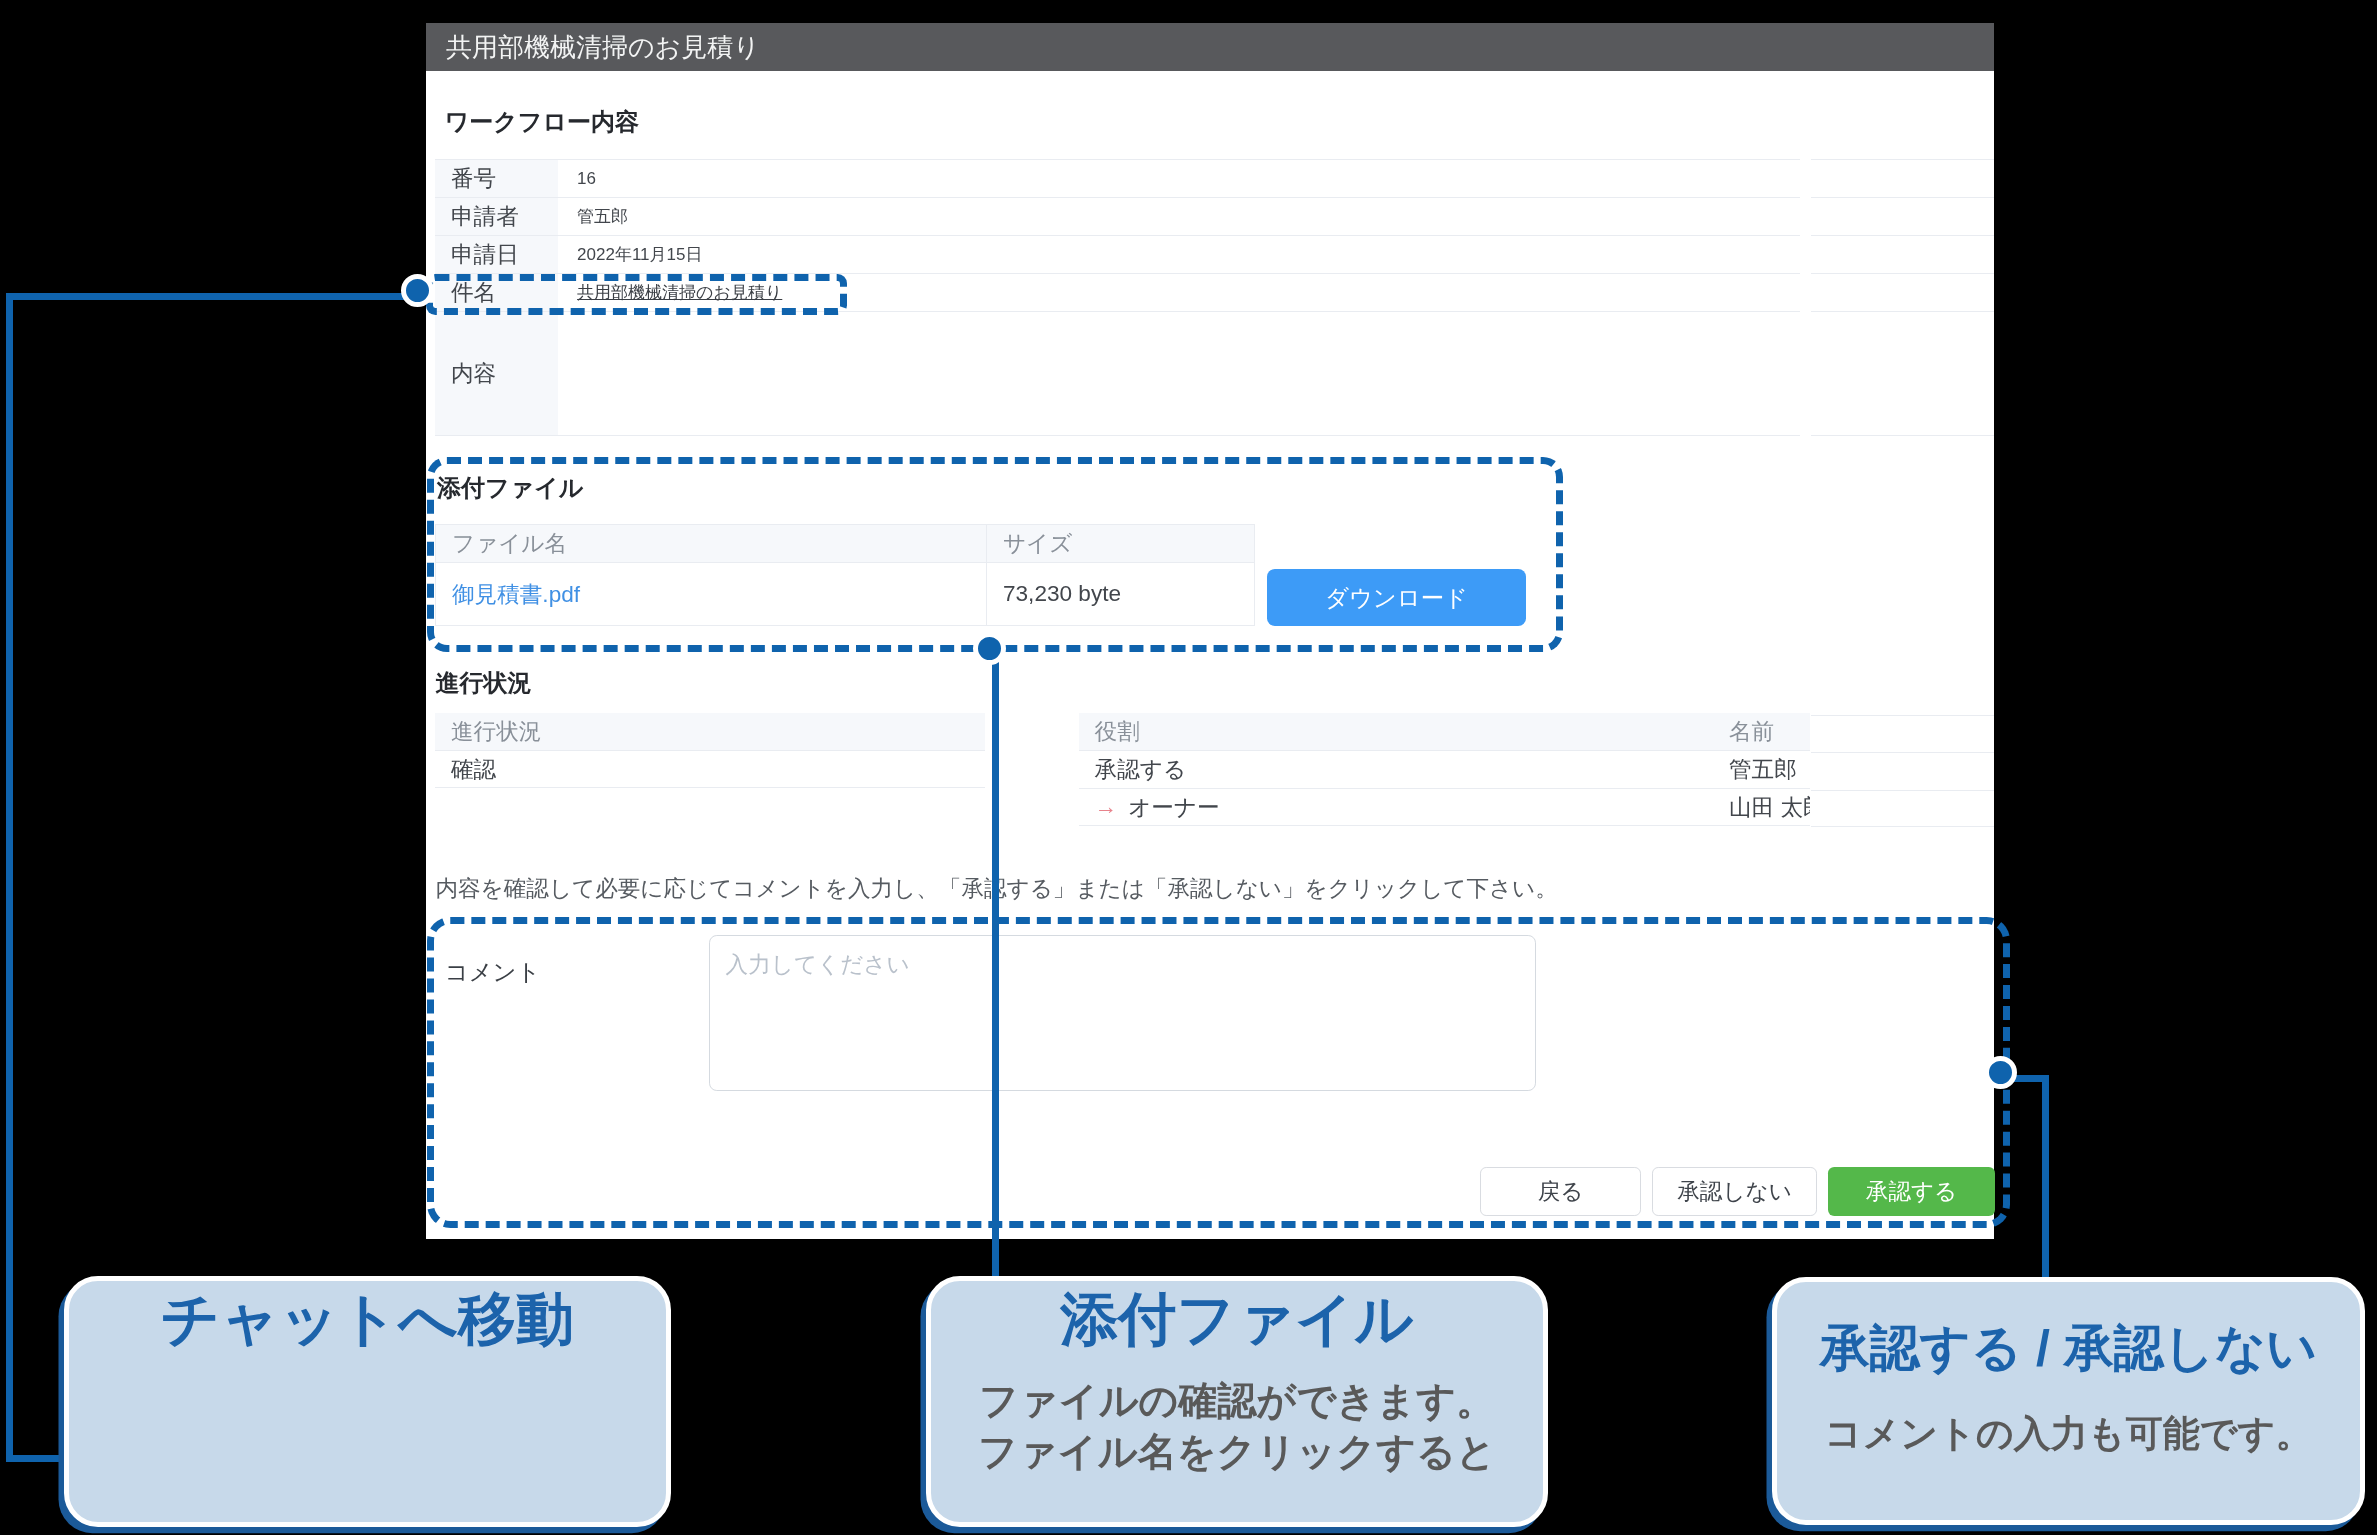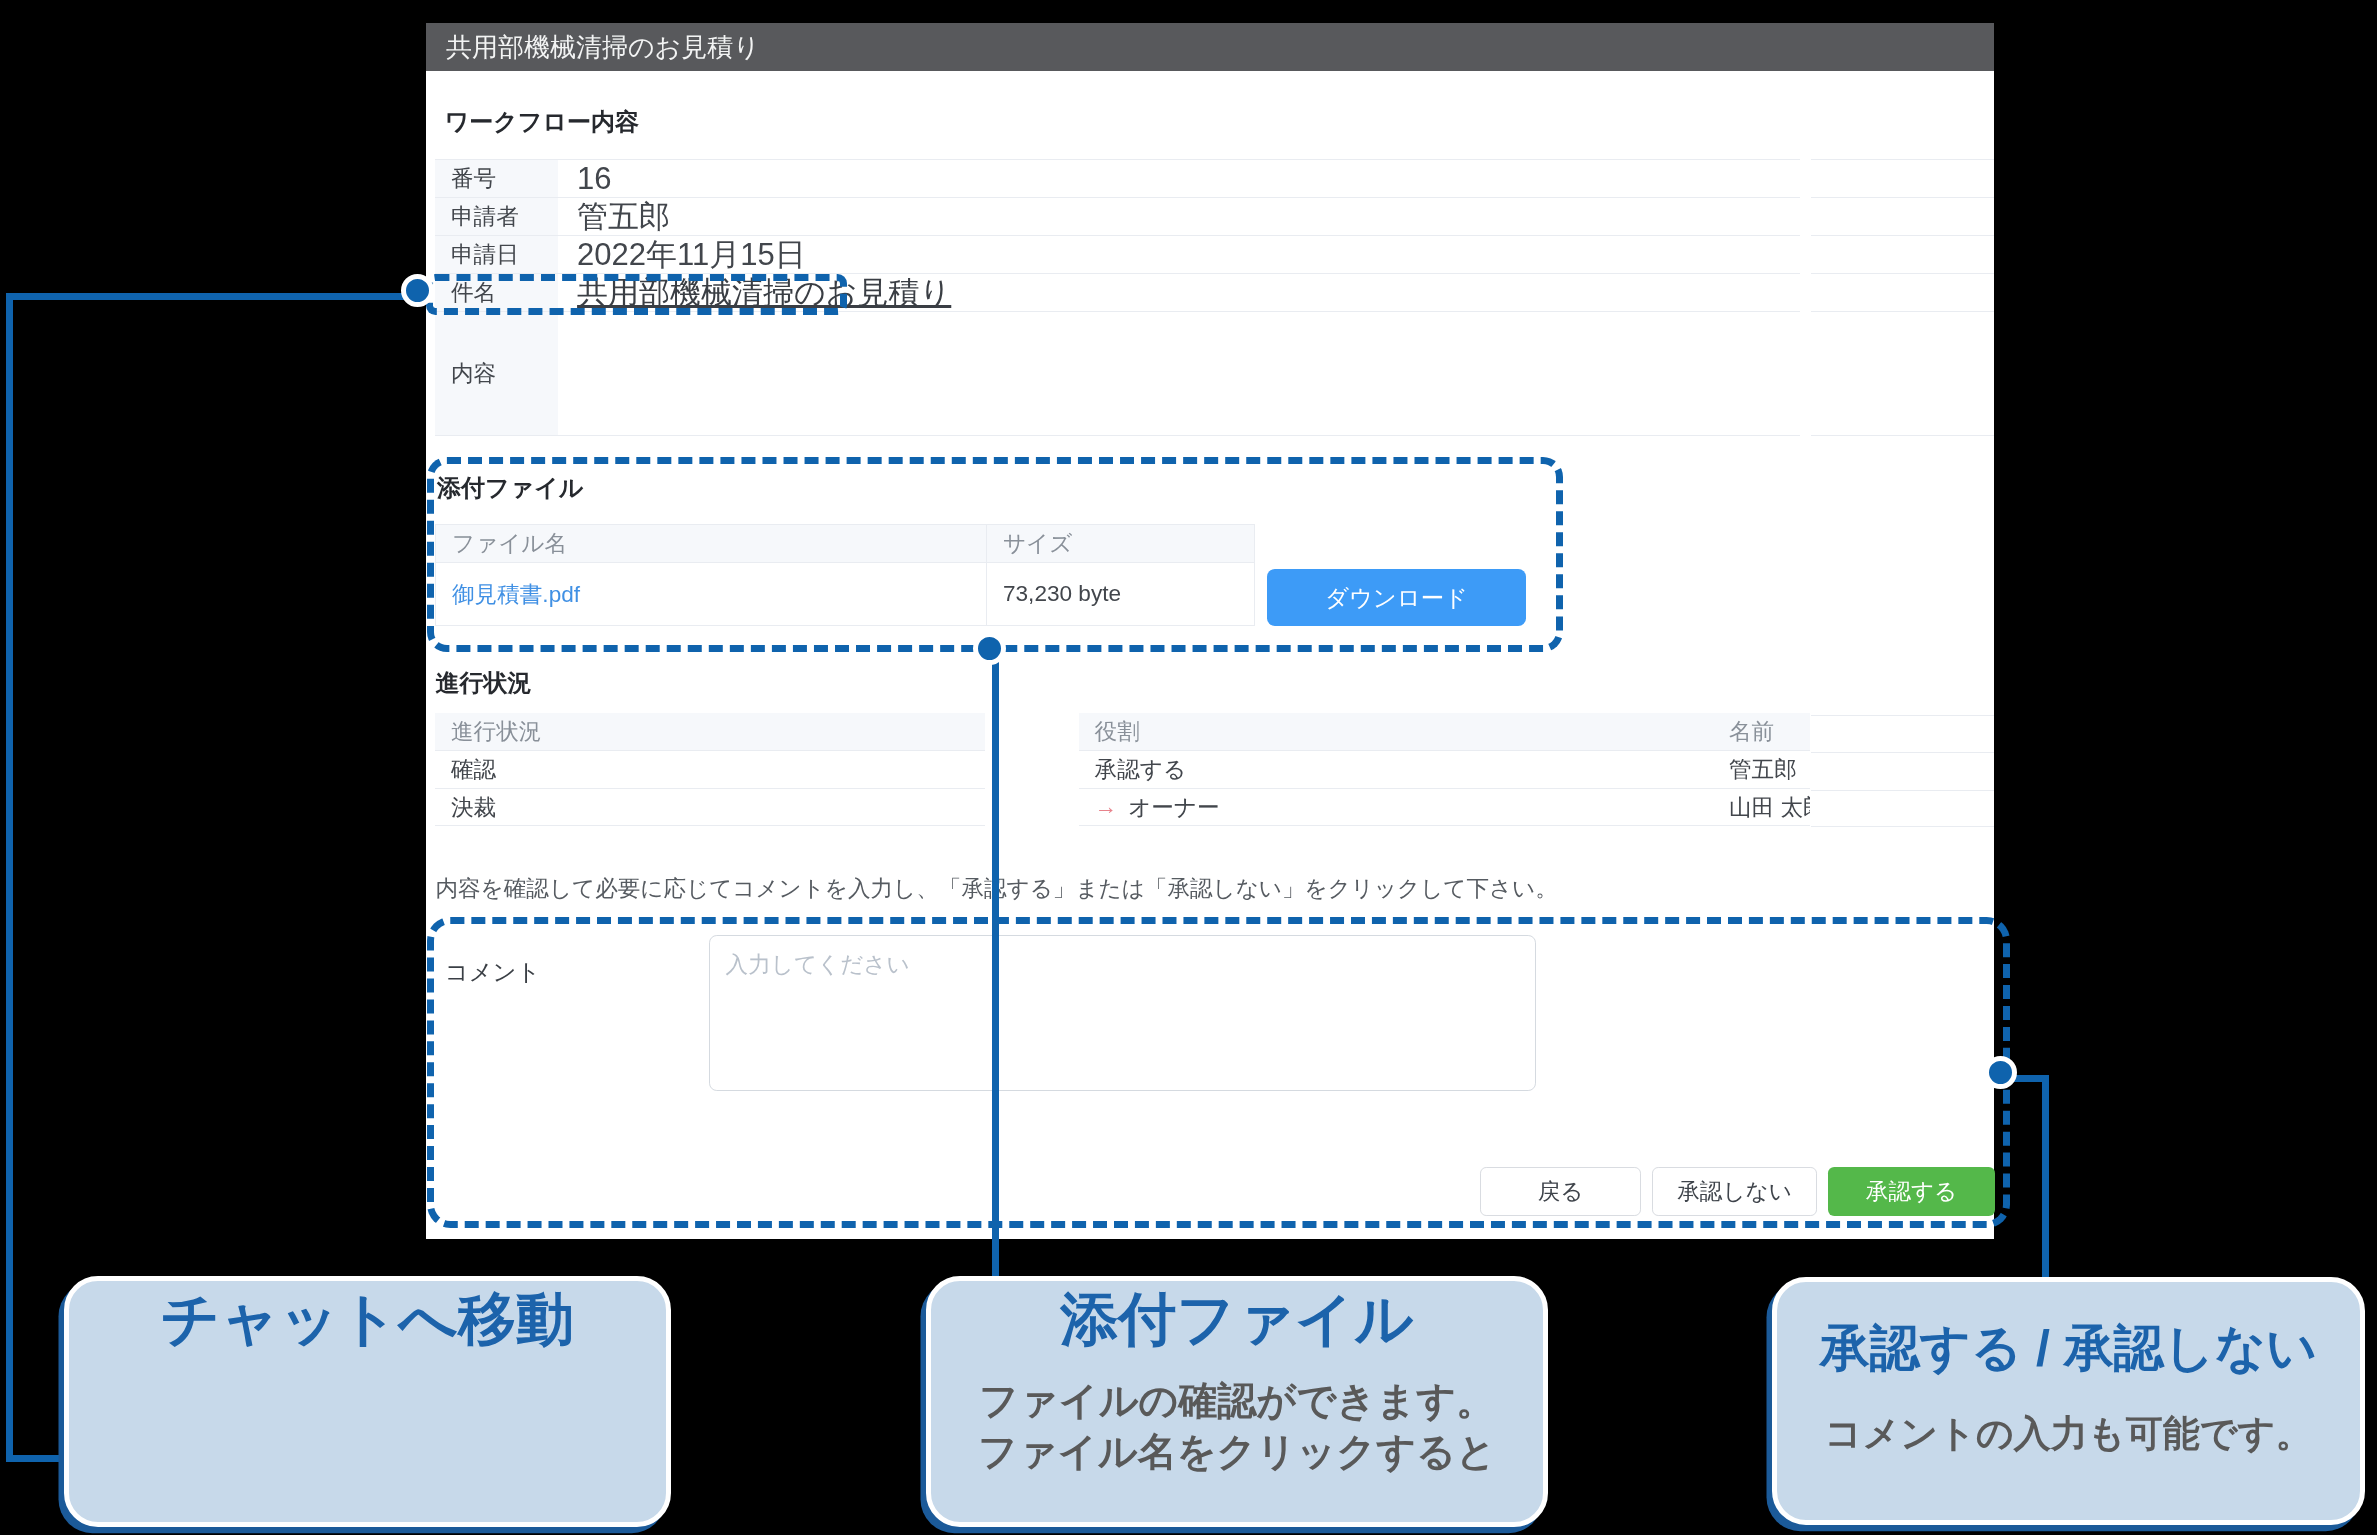--- a/index.html
+++ b/index.html
@@ -12,21 +12,21 @@
             color:#f3f4f4;font-size:26px;line-height:48px;padding-left:20px;}
 
   .sec-heading{position:absolute;font-size:24px;font-weight:bold;color:#26292e;}
 
   
   .t1{position:absolute;left:9.4px;top:136px;width:1365px;}
   .t1-row{display:flex;border-top:1.6px solid #e9ecf1;}
   .t1-row:last-child{border-bottom:1.6px solid #e9ecf1;}
   .t1-label{width:123px;background:#f6f8fb;font-size:22.6px;color:#42464c;
             padding-left:15.6px;display:flex;align-items:center;}
-  .t1-value{flex:1;font-size:31px;color:#42464c;padding-left:18.7px;display:flex;align-items:center;}
+  .t1-value{flex:1;font-size:17px;color:#42464c;padding-left:18.7px;display:flex;align-items:center;}
   .h49{height:38px;}
   .h160{height:125px;}
   .subject-link{color:#3a3e44;text-decoration:underline;cursor:pointer;}
   .t1 .multiline{display:block;padding-top:7px;line-height:30px;}
 
   .strip{position:absolute;width:183px;}
   .strip > div{border-top:1.6px solid #e9ecf1;}
   .strip > div:last-child{border-bottom:1.6px solid #e9ecf1;}
 
   
@@ -140,21 +140,20 @@
         <div class="ft-c2">73,230 byte</div>
       </div>
     </div>
     <button class="download-btn">ダウンロード</button>
 
     <div class="sec-heading" style="left:9.4px;top:644px;">進行状況</div>
 
     <div class="t2 t2a">
       <div class="head" style="padding-left:15.6px;">進行状況</div>
       <div class="row" style="padding-left:15.6px;">確認</div>
-      <div class="row" style="padding-left:15.6px;">決裁</div>
     </div>
     <div class="t2 t2b">
       <div class="head">
         <div class="cell-role">役割</div>
         <div class="cell-name">名前</div>
       </div>
       <div class="row">
         <div class="cell-role">承認する</div>
         <div class="cell-name">管五郎</div>
       </div>

